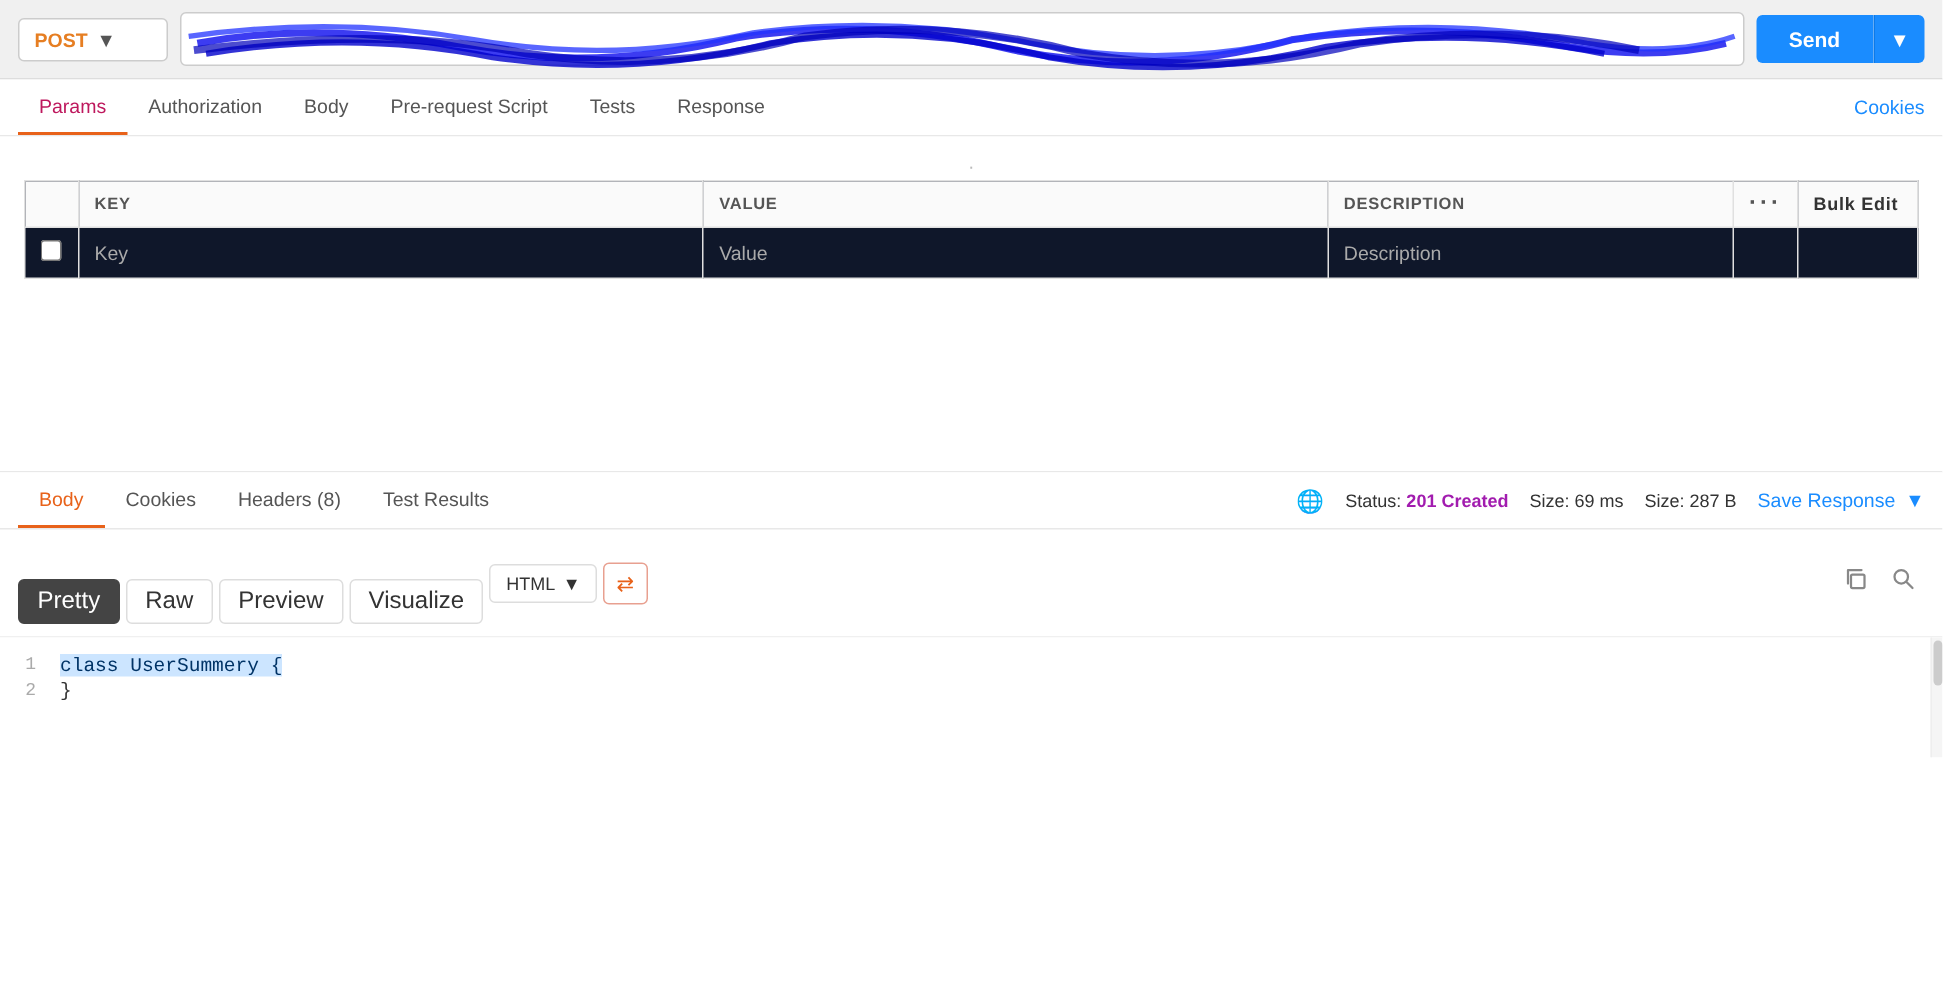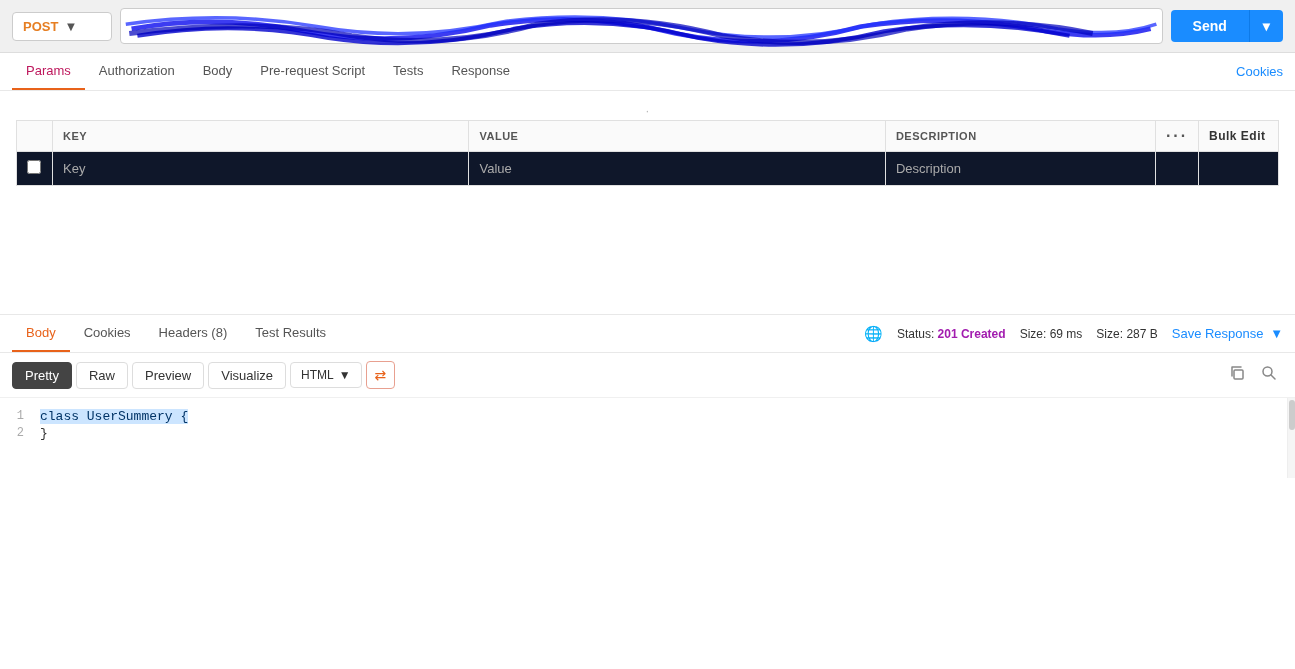--- a/index.html
+++ b/index.html
@@ -198,23 +198,24 @@
       align-items: center;
       padding: 8px 12px;
       gap: 4px;
       border-bottom: 1px solid #f0f0f0;
     }
     .format-btn {
       background: #fff;
       border: 1px solid #ddd;
       border-radius: 4px;
       padding: 5px 12px;
-      font-size: 13px;
+      font-size: 16px;
       cursor: pointer;
       color: #333;
+      margin-top: 25px;
     }
     .format-btn.active {
       background: #444;
       color: #fff;
       border-color: #444;
     }
     .format-select {
       display: flex;
       align-items: center;
       border: 1px solid #ddd;

